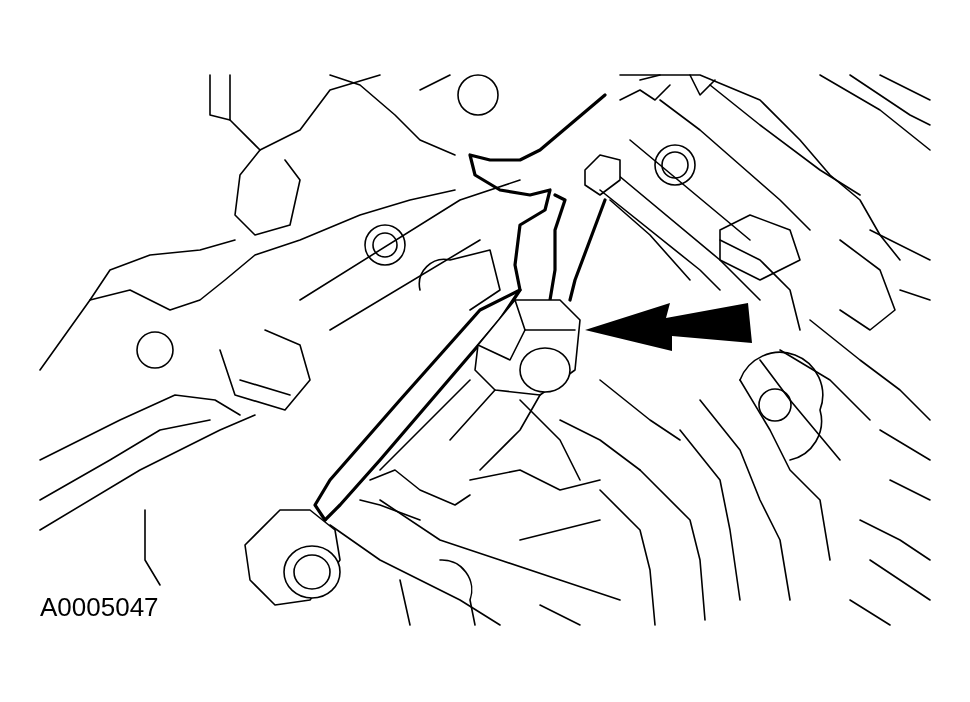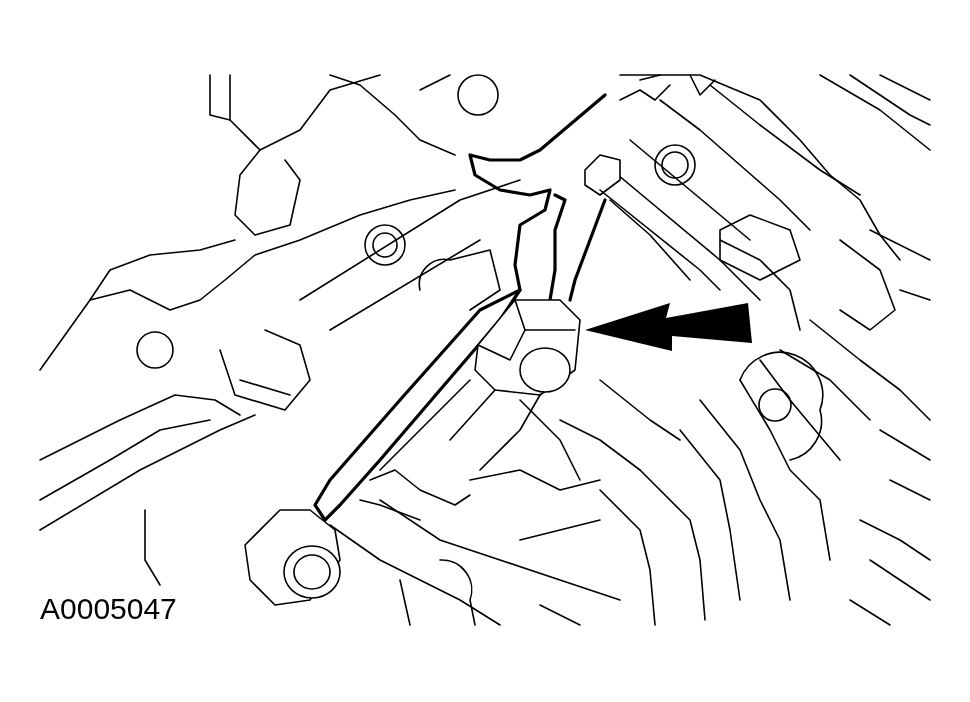--- a/index.html
+++ b/index.html
@@ -2,21 +2,21 @@
 <html><head>
 <meta charset="utf-8">
 <style>
   html, body { margin: 0; padding: 0; background: #ffffff; }
   body { width: 970px; height: 702px; position: relative; overflow: hidden; }
   .figure { position: absolute; left: 0; top: 0; width: 970px; height: 702px; }
   .figure svg { width: 970px; height: 702px; display: block; }
   .fig-id {
     position: absolute; left: 40px; top: 592px;
     font-family: "Liberation Sans", sans-serif;
-    font-size: 30px; color: #000000; letter-spacing: 0px;
+    font-size: 26px; color: #000000; letter-spacing: 0px;
   }
   .ln { fill: none; stroke: #000; stroke-width: 1.6; stroke-linejoin: round; stroke-linecap: round; }
   .bold { fill: none; stroke: #000; stroke-width: 3.2; stroke-linejoin: round; stroke-linecap: round; }
   .wfill { fill: #fff; stroke: #000; stroke-width: 1.6; stroke-linejoin: round; }
 </style>
 </head>
 <body>
 
 <div class="figure">
   <svg viewBox="0 0 970 702" xmlns="http://www.w3.org/2000/svg">

